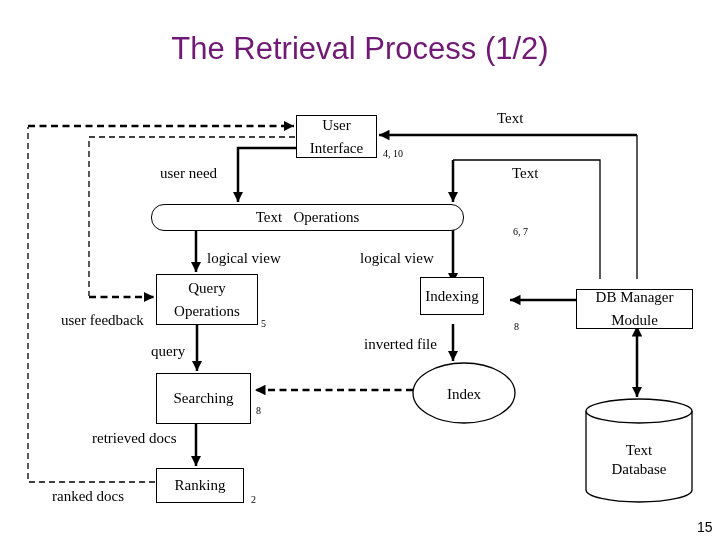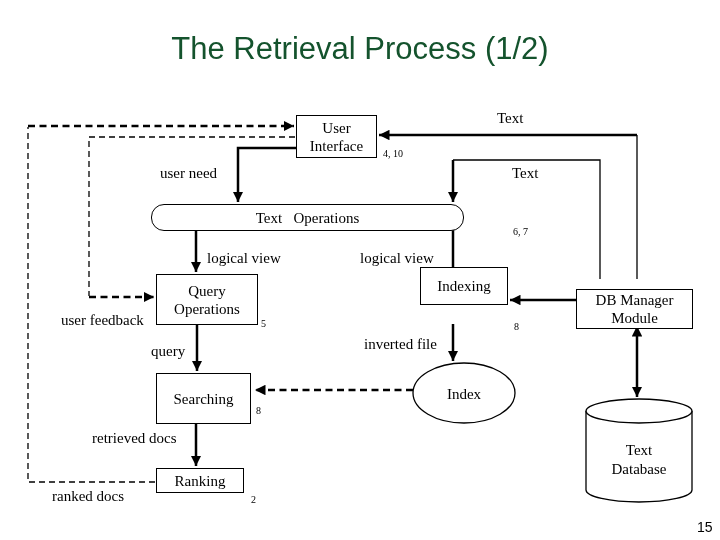--- a/index.html
+++ b/index.html
@@ -2,27 +2,27 @@
 <html><head>
 <meta charset="utf-8">
 <style>
   html,body { margin:0; padding:0; }
   body {
     width:720px; height:540px; background:#ffffff; position:relative;
     overflow:hidden; font-family:"Liberation Serif", serif; color:#000;
   }
   .title {
     position:absolute; left:0; top:31px; width:720px; text-align:center;
-    font-family:"Liberation Sans", sans-serif; font-size:31px; color:#14532d;
+    font-family:"Liberation Sans", sans-serif; font-size:31px; color:#701a75;
   }
   svg.wires { position:absolute; left:0; top:0; }
   .node {
     position:absolute; box-sizing:border-box; border:1.5px solid #000;
     background:#fff; display:flex; align-items:center; justify-content:center;
-    text-align:center; font-size:15px; line-height:18px;
+    text-align:center; font-size:15px; line-height:23px;
   }
   .node-label { white-space:pre; }
   .lbl { position:absolute; font-size:15px; white-space:nowrap; }
   .num { position:absolute; font-size:10px; white-space:nowrap; }
   .shape-label { position:absolute; text-align:center; font-size:15px;
     line-height:19px; white-space:pre; }
   .page-num {
     position:absolute; left:697px; top:519px;
     font-family:"Liberation Sans", sans-serif; font-size:14px;
   }
@@ -74,29 +74,29 @@
 
 <div class="node" style="left:151px; top:204px; width:313px; height:27px;border-radius:13px;">
   <span class="node-label">Text   Operations</span>
 </div>
 
 <div class="node" style="left:156px; top:274px; width:102px; height:51px;">
   <span class="node-label">Query
 Operations</span>
 </div>
 
-<div class="node" style="left:420px; top:267px; width:88px; height:38px;">
+<div class="node" style="left:420px; top:277px; width:64px; height:38px;">
   <span class="node-label">Indexing</span>
 </div>
 
 <div class="node" style="left:156px; top:373px; width:95px; height:51px;">
   <span class="node-label">Searching</span>
 </div>
 
-<div class="node" style="left:156px; top:468px; width:88px; height:25px;">
+<div class="node" style="left:156px; top:468px; width:88px; height:35px;">
   <span class="node-label">Ranking</span>
 </div>
 
 <div class="node" style="left:576px; top:289px; width:117px; height:40px;">
   <span class="node-label">DB Manager
 Module</span>
 </div>
 
 <div class="shape-label" style="left:414px; top:385px; width:100px;">Index</div>
 

